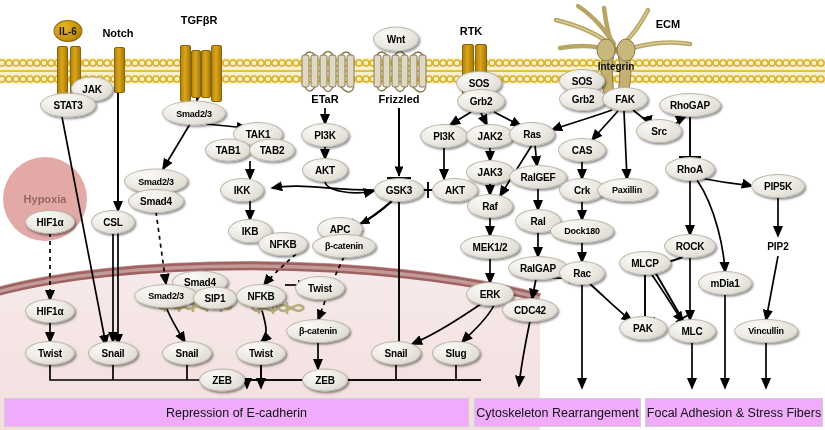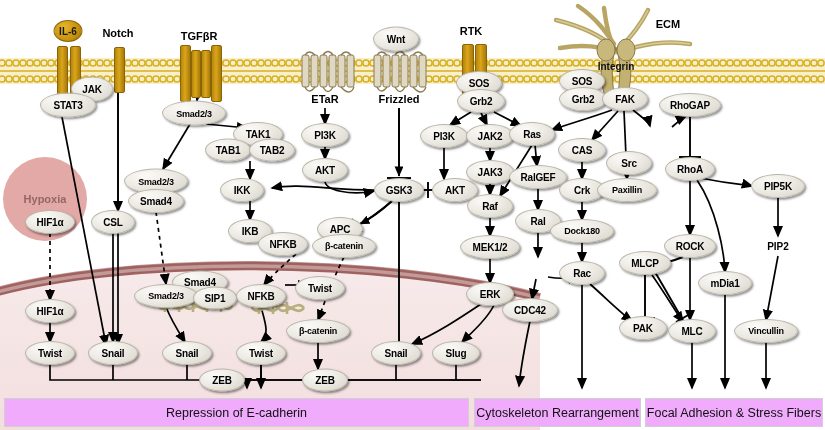--- a/index.html
+++ b/index.html
@@ -499,21 +499,21 @@
   <div class="rtkbar" style="left:191px;top:50px;width:8px;height:46px;"></div>
   <div class="rtkbar" style="left:201px;top:50px;width:8px;height:46px;"></div>
   <div class="rtkbar" style="left:211px;top:45px;width:9px;height:55px;"></div>
 
   <div class="rtkbar" style="left:462px;top:44px;width:10px;height:52px;"></div>
   <div class="rtkbar" style="left:475px;top:44px;width:10px;height:52px;"></div>
 
   <div class="node" style="left:396px;top:39px;width:44px;height:23px;">Wnt</div>
 
   <div class="memlab" style="left:118px;top:33px;">Notch</div>
-  <div class="memlab" style="left:199px;top:36px;">TGFβR</div>
+  <div class="memlab" style="left:199px;top:20px;">TGFβR</div>
   <div class="memlab" style="left:325px;top:99px;">ETaR</div>
   <div class="memlab" style="left:399px;top:99px;">Frizzled</div>
   <div class="memlab" style="left:471px;top:31px;">RTK</div>
   <div class="memlab" style="left:668px;top:24px;">ECM</div>
   <div class="memlab onmem" style="left:616px;top:66px;font-size:10px;">Integrin</div>
 
   <div id="nodes">
       <div class="node" style="left: 92px; top: 89px; width: 40px; height: 23px;">
         <span>JAK</span>
       </div>
@@ -645,20 +645,23 @@
       </div>
       <div class="node" style="left: 490px; top: 294px; width: 46px; height: 22px;">
         <span>ERK</span>
       </div>
       <div class="node" style="left: 538px; top: 177px; width: 56px; height: 22px;">
         <span>RalGEF</span>
       </div>
       <div class="node" style="left: 538px; top: 221px; width: 44px; height: 22px;">
         <span>Ral</span>
       </div>
+      <div class="node" style="left: 538px; top: 268px; width: 58px; height: 22px;">
+        <span>RalGAP</span>
+      </div>
       <div class="node" style="left: 530px; top: 310px; width: 54px; height: 22px;">
         <span>CDC42</span>
       </div>
       <div class="node" style="left: 582px; top: 81px; width: 44px; height: 22px;">
         <span>SOS</span>
       </div>
       <div class="node" style="left: 583px; top: 99px; width: 46px; height: 22px;">
         <span>Grb2</span>
       </div>
       <div class="node" style="left: 625px; top: 99px; width: 44px; height: 22px;">
@@ -672,21 +675,21 @@
       </div>
       <div class="node sm" style="left: 582px; top: 231px; width: 62px; height: 22px;">
         <span>Dock180</span>
       </div>
       <div class="node" style="left: 582px; top: 273px; width: 44px; height: 22px;">
         <span>Rac</span>
       </div>
       <div class="node sm" style="left: 627px; top: 190px; width: 58px; height: 22px;">
         <span>Paxillin</span>
       </div>
-      <div class="node" style="left: 629px; top: 131px; width: 44px; height: 22px; margin-top: 32px;">
+      <div class="node" style="left: 659px; top: 131px; width: 44px; height: 22px;">
         <span>Src</span>
       </div>
       <div class="node" style="left: 690px; top: 105px; width: 60px; height: 22px;">
         <span>RhoGAP</span>
       </div>
       <div class="node" style="left: 690px; top: 169px; width: 48px; height: 22px;">
         <span>RhoA</span>
       </div>
       <div class="node" style="left: 690px; top: 246px; width: 50px; height: 22px;">
         <span>ROCK</span>

